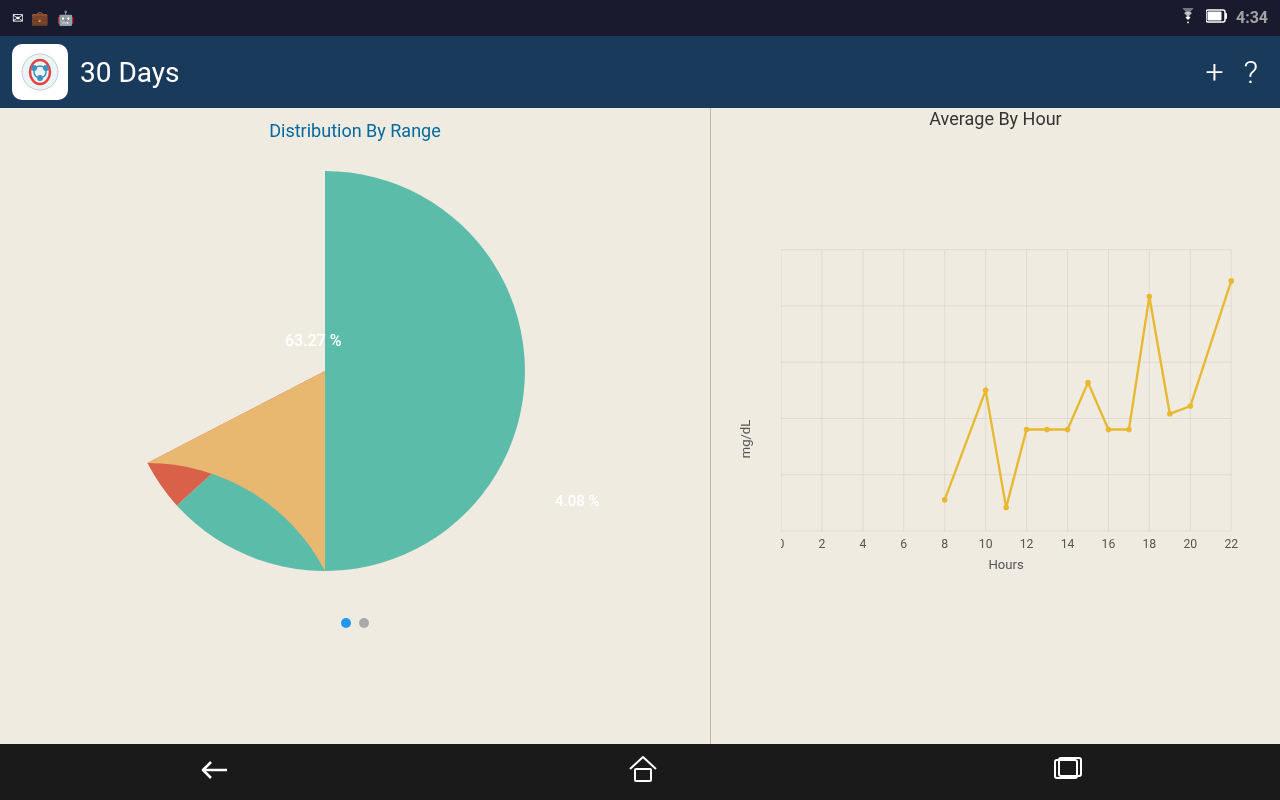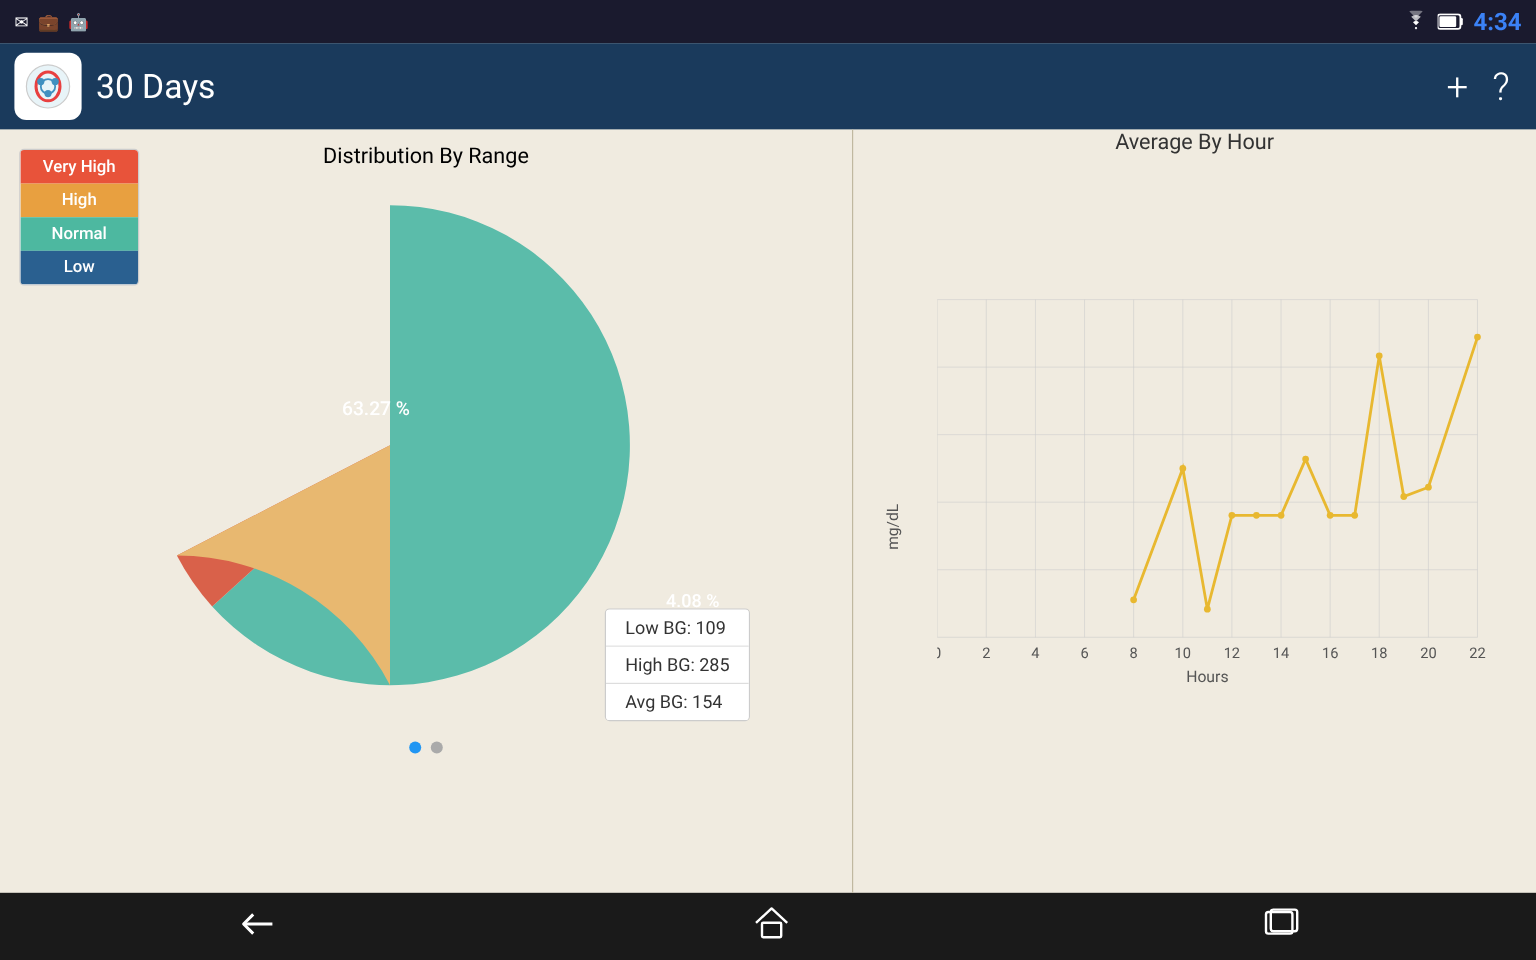--- a/index.html
+++ b/index.html
@@ -9,21 +9,21 @@
     .status-bar {
       width: 1280px;
       height: 36px;
       background: #1a1a2e;
       display: flex;
       align-items: center;
       justify-content: space-between;
       padding: 0 12px;
     }
     .status-bar-left { display: flex; align-items: center; gap: 8px; }
-    .status-bar-right { display: flex; align-items: flex-start; gap: 8px; color: #3b82f6; font-size: 20px; font-weight: bold; }
+    .status-bar-right { display: flex; align-items: flex-start; gap: 8px; color: #a3a3a3; font-size: 16px; font-weight: bold; }
     .status-icon { color: white; font-size: 14px; }
 
     
     .app-bar {
       width: 1280px;
       height: 72px;
       background: #1a3a5c;
       display: flex;
       align-items: center;
       padding: 0 12px;
@@ -57,21 +57,21 @@
       width: 710px;
       height: 100%;
       position: relative;
       display: flex;
       flex-direction: column;
       align-items: center;
     }
 
     .chart-title {
       font-size: 18px;
-      color: #000000;
+      color: #0369a1;
       text-align: center;
       margin-top: 12px;
       font-weight: 400;
     }
 
     
     .legend {
       position: absolute;
       top: 16px;
       left: 16px;
@@ -229,55 +229,38 @@
   <div class="app-bar-actions">
     <span class="app-bar-btn">+</span>
     <span class="app-bar-btn">?</span>
   </div>
 </div>
 
 <div class="main-content">
 
   <div class="left-panel">
 
-    <div class="legend">
-      <div class="legend-item" style="background:#e8533a; color:white;">Very High</div>
-      <div class="legend-item" style="background:#e8a040; color:white;">High</div>
-      <div class="legend-item" style="background:#4db8a0; color:white;">Normal</div>
-      <div class="legend-item" style="background:#2a6090; color:white;">Low</div>
-    </div>
 
     <div class="chart-title">Distribution By Range</div>
 
     <div class="pie-container">
       <svg width="560" height="440" viewBox="0 0 560 440">
 
         <path d="M 250 220 L 250 20 A 200 200 0 1 1 101.8 354.4 Z" fill="#5bbcaa"></path>
 
         <path d="M 250 220 L 101.8 354.4 A 200 200 0 0 1 72.4 312 Z" fill="#d9614a"></path>
 
         <path d="M 250 220 L 72.4 312 A 200 200 0 0 1 250 420 Z" fill="#e8b870"></path>
 
         <text x="210" y="195" fill="white" font-size="16" font-weight="500">63.27 %</text>
         <text x="480" y="355" fill="white" font-size="15" font-weight="500">4.08 %</text>
         <text x="320" y="460" fill="white" font-size="15" font-weight="500">32.65 %</text>
       </svg>
 
       
-      <div class="stats-box" style="position:absolute; right:10px; bottom:10px;">
-        <div class="stats-row">
-          <span>Low BG:</span> <span>109</span>
-        </div>
-        <div class="stats-row">
-          <span>High BG:</span> <span>285</span>
-        </div>
-        <div class="stats-row">
-          <span>Avg BG:</span> <span>154</span>
-        </div>
-      </div>
     </div>
 
     <div class="page-indicator">
       <div class="dot dot-active"></div>
       <div class="dot dot-inactive"></div>
     </div>
 
   </div>
 
   <div class="divider"></div>

